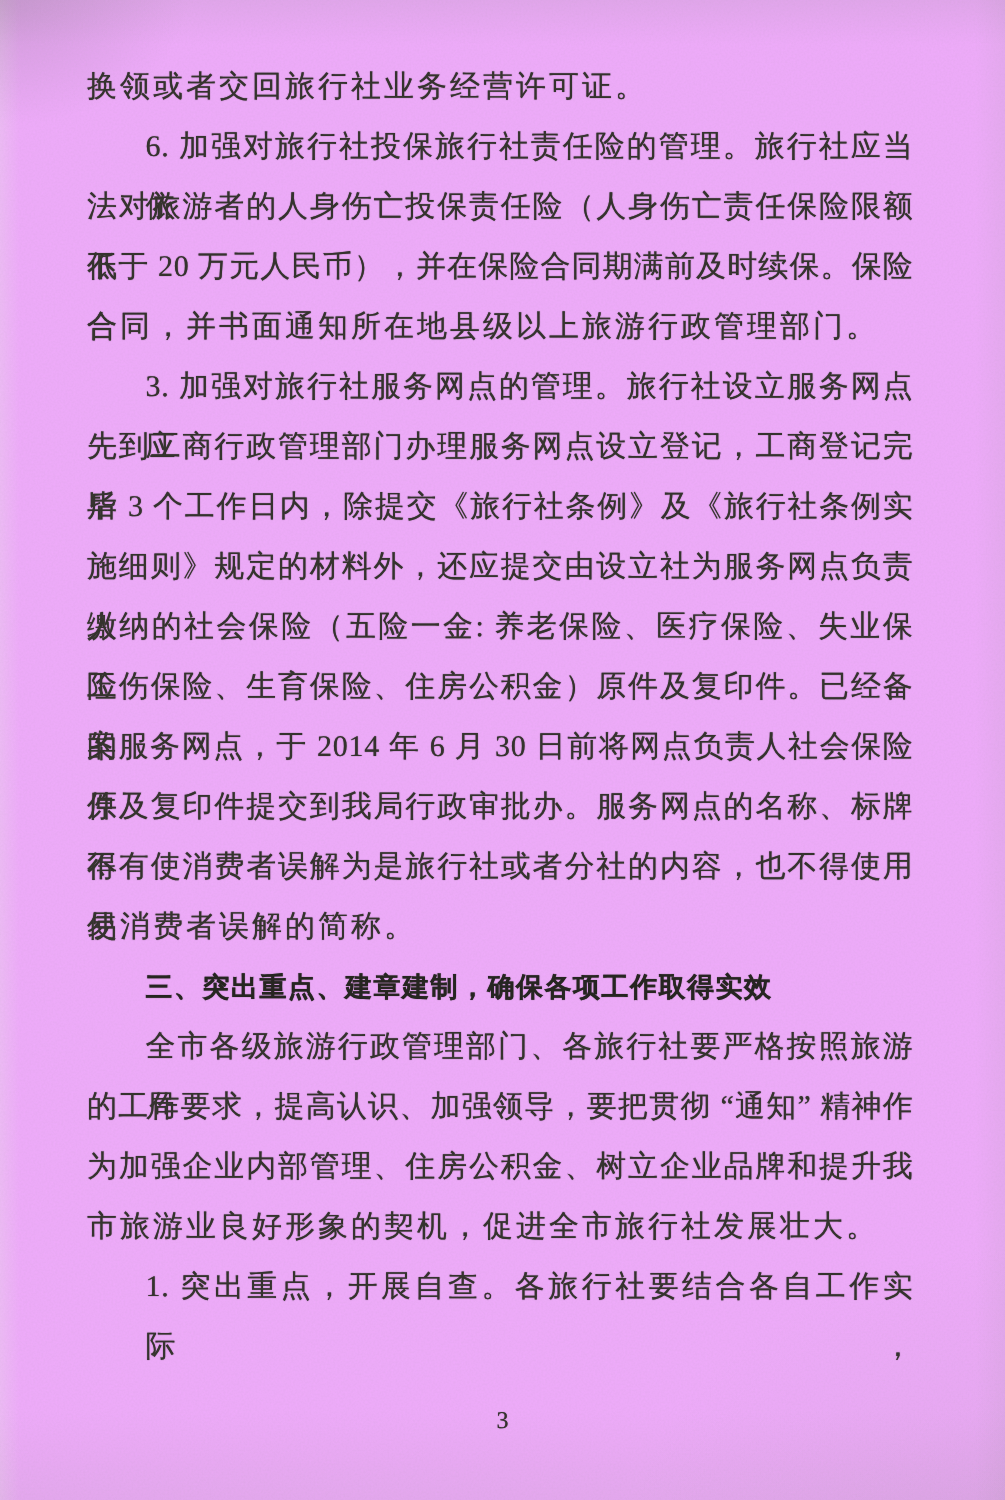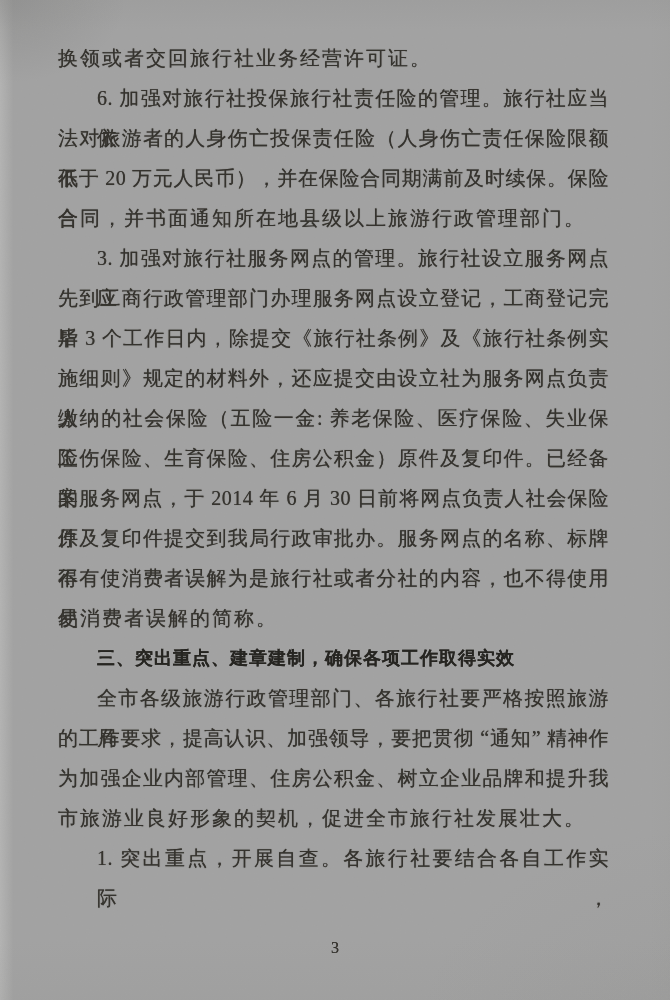--- a/index.html
+++ b/index.html
@@ -1,20 +1,20 @@
 <!DOCTYPE html>
 <html lang="zh"><head>
 <meta charset="utf-8">
 <style>
   html,body { margin:0; padding:0; background:#888; }
   .page {
     position:relative;
     width:670px; height:1000px;
     margin:0 auto;
-    background:#a3a3a3;
+    background:#f0abfc;
     overflow:hidden;
     font-family:"Liberation Serif","DejaVu Serif",serif;
     color:#35332e;
   }
   .shade {
     position:absolute; inset:0; pointer-events:none;
     background:
       radial-gradient(ellipse 180px 120px at 0% 0%, rgba(88,88,86,0.20), rgba(88,88,86,0) 70%),
       radial-gradient(ellipse 420px 320px at 105% 105%, rgba(120,120,116,0.10), rgba(120,120,116,0) 70%),
       linear-gradient(180deg, rgba(130,130,128,0.12) 0%, rgba(203,202,198,0) 3%, rgba(203,202,198,0) 94%, rgba(140,140,136,0.10) 100%),

